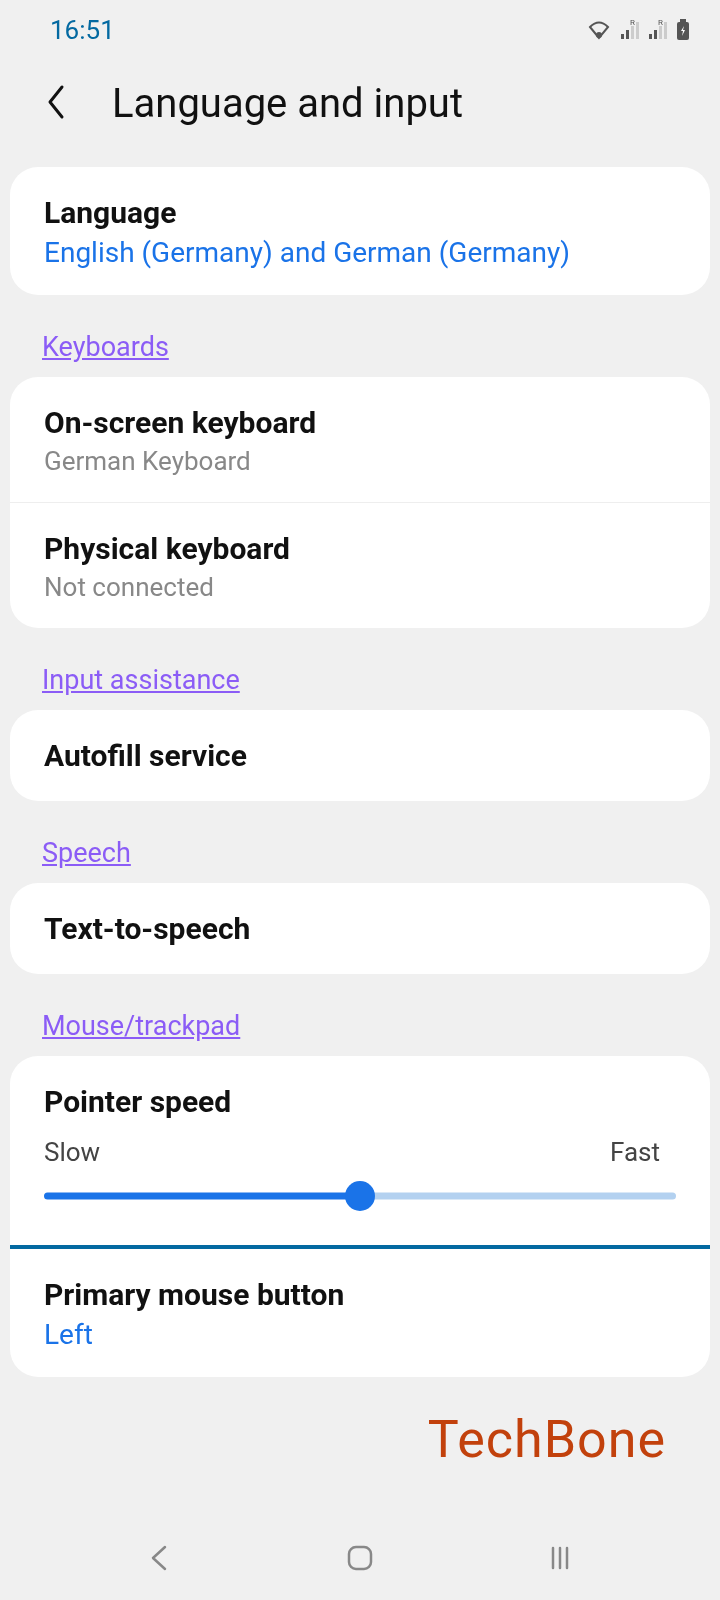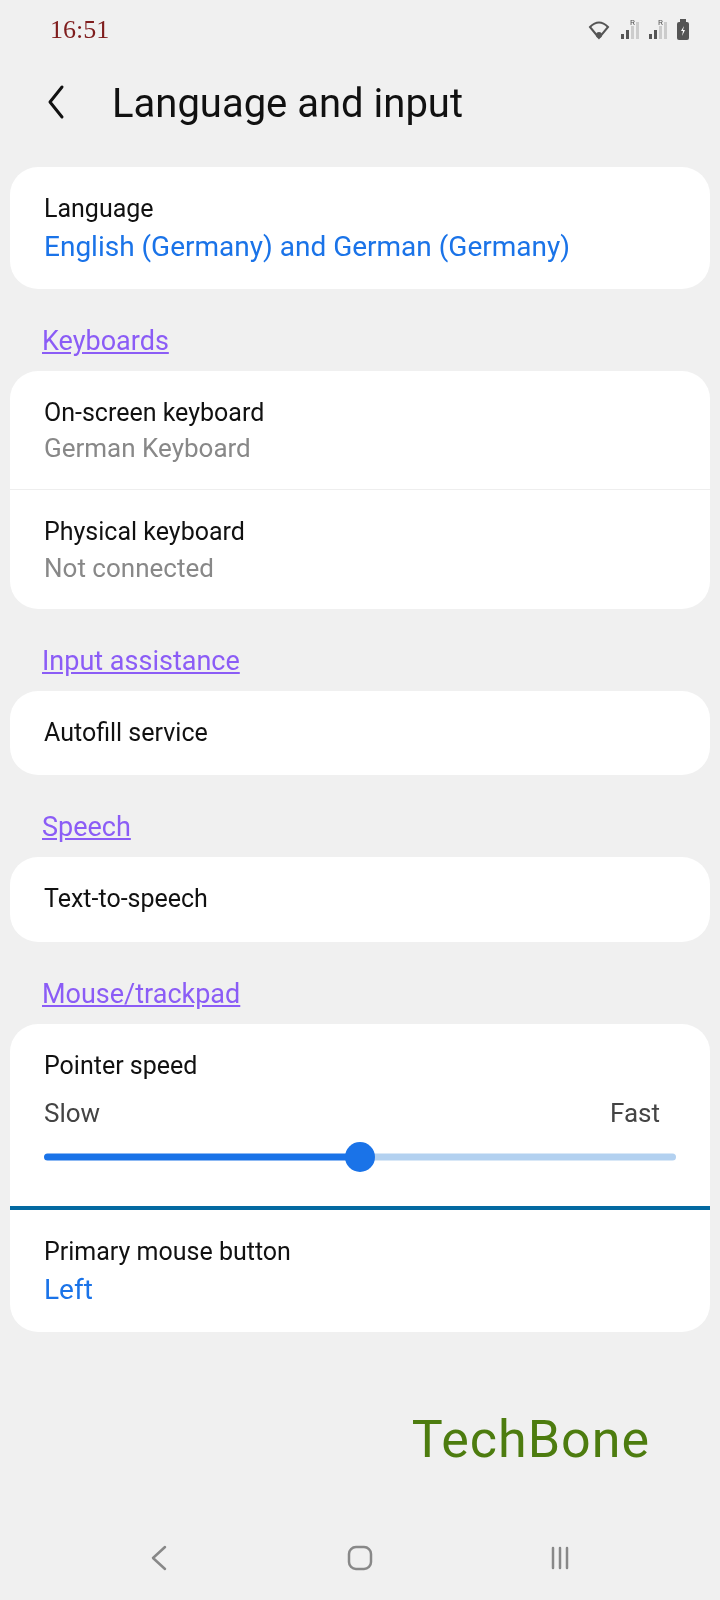--- a/index.html
+++ b/index.html
@@ -13,22 +13,21 @@
   }
   .status-bar {
     display: flex;
     justify-content: space-between;
     align-items: center;
     padding: 12px 30px 8px 50px;
     height: 56px;
   }
   .status-time {
     font-size: 26px;
-    color: #7f1d1d;
-    font-family: Liberation Serif, serif;
+    color: #0369a1;
   }
   .status-icons {
     display: flex;
     gap: 8px;
     align-items: center;
   }
   .status-icons svg { display: block; }
   .header {
     display: flex;
     align-items: center;
@@ -48,23 +47,23 @@
     overflow: hidden;
   }
   .setting-row {
     padding: 26px 34px;
     cursor: pointer;
   }
   .setting-row + .setting-row {
     border-top: 1px solid #eee;
   }
   .setting-title {
-    font-size: 25px;
+    font-size: 30px;
     color: #111;
-    font-weight: 400;
+    font-weight: 700;
     line-height: 1.3;
   }
   .setting-sub {
     font-size: 26px;
     color: #888;
     margin-top: 4px;
   }
   .setting-sub.accent {
     color: #1a73e8;
     font-size: 28px;
@@ -117,23 +116,23 @@
     left: 50%;
     transform: translate(-50%, -50%);
     width: 30px;
     height: 30px;
     border-radius: 50%;
     background: #1a73e8;
   }
   .watermark {
     position: absolute;
     bottom: 130px;
-    right: 70px;
+    right: 54px;
     font-size: 52px;
-    color: #4d7c0f;
+    color: #c2410c;
     font-weight: 400;
     letter-spacing: 1px;
   }
   .nav-bar {
     position: absolute;
     bottom: 0;
     left: 0;
     right: 0;
     height: 80px;
     display: flex;

